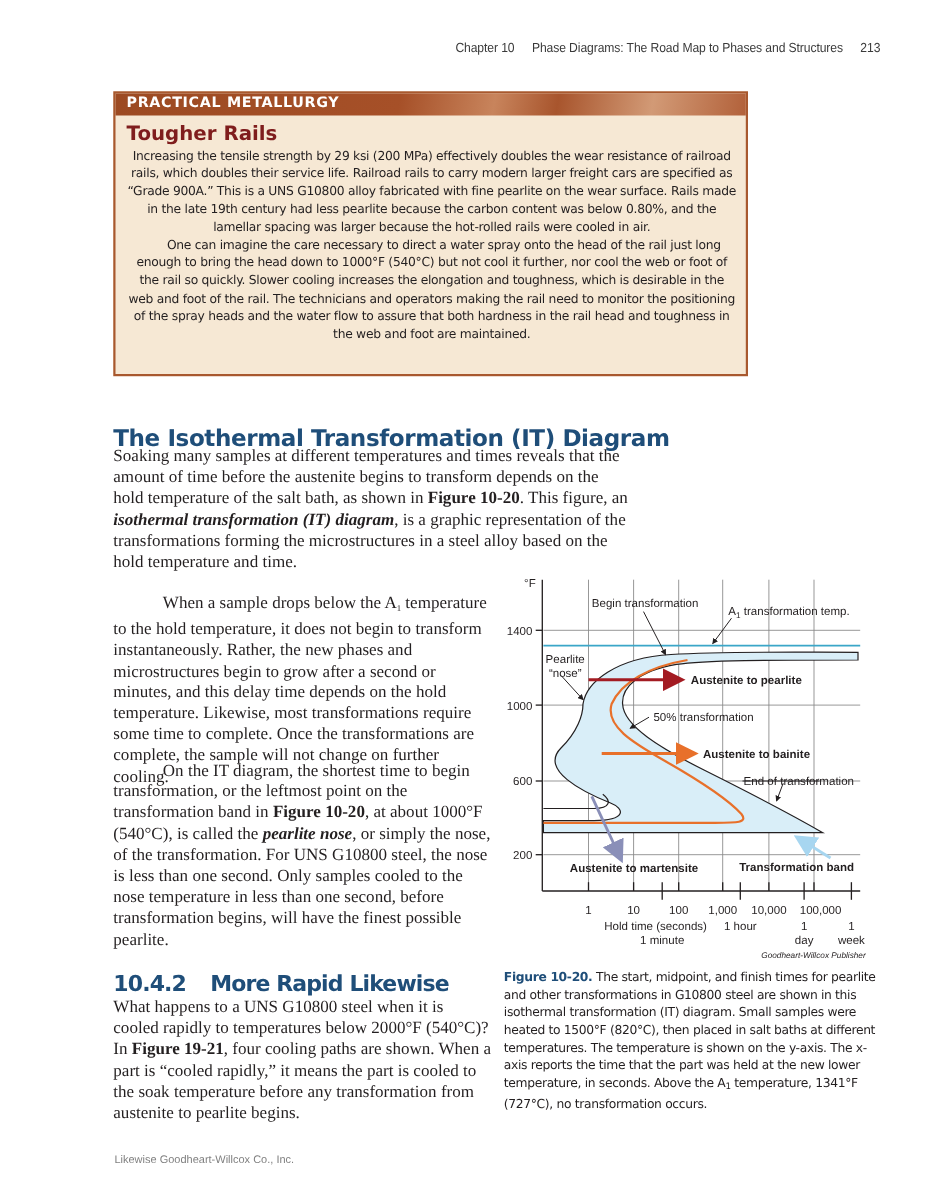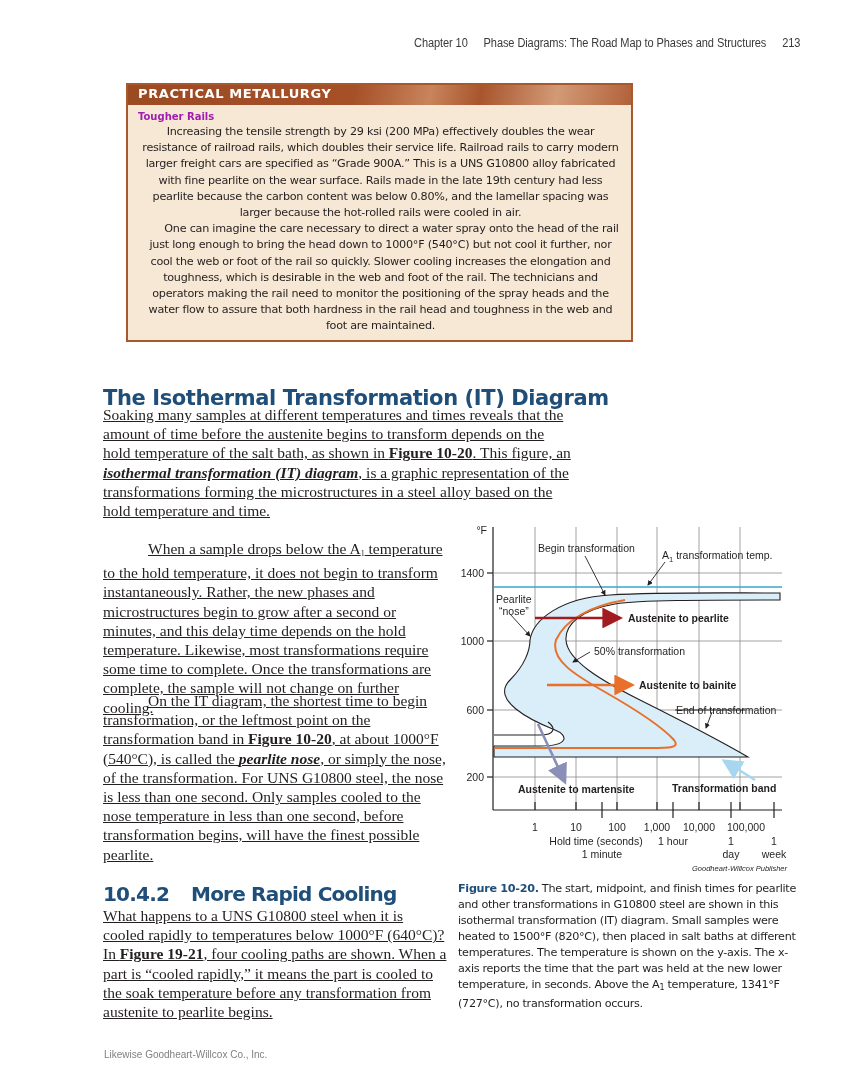--- a/index.html
+++ b/index.html
@@ -1,31 +1,31 @@
 <!DOCTYPE html>
 <html><head>
 <meta charset="utf-8">
 <style>
   html, body { margin:0; padding:0; }
   body { width:849px; height:1087px; background:#ffffff; position:relative; overflow:hidden; color:#231f20; }
   .runhead { position:absolute; top:36px; left:414px; width:380px; font-family:"Liberation Sans", sans-serif; font-size:12px; color:#3a3a3a; letter-spacing:-0.1px; white-space:nowrap; transform:scaleX(0.92); transform-origin:left; }
   .runhead span { margin-right:14px; }
-  .sidebar { position:absolute; left:103px; top:83px; width:507px; height:259px; background:#f6e8d4; border:2px solid #a8582e; box-sizing:border-box;margin-left:23px; }
+  .sidebar { position:absolute; left:103px; top:83px; width:577px; height:259px; background:#f6e8d4; border:2px solid #a8582e; box-sizing:border-box; }
   .sidebar-banner { height:20px; background:linear-gradient(100deg,#9c4a22 0%,#a65028 45%,#c8845c 60%,#a8552d 70%,#d29a76 85%,#b2613a 100%); color:#fff; font-family:"DejaVu Sans", sans-serif; font-weight:bold; font-size:13px; letter-spacing:0.6px; padding:1px 0 0 10px; box-sizing:border-box; }
-  .sidebar-title { font-family:"DejaVu Sans", sans-serif; font-weight:bold; color:#a21caf; font-size:10px; margin:6px 0 2px 10px; }
+  .sidebar-title { font-family:"DejaVu Sans", sans-serif; font-weight:bold; color:#7f1d1d; font-size:18px; margin:6px 0 2px 10px; }
   .sidebar-body { font-family:"DejaVu Sans", sans-serif; font-size:11.2px; line-height:16.2px; margin:0 8px 0 10px; color:#231f20; letter-spacing:-0.25px;text-align:center; }
   .sidebar-body p { margin:0; }
   .sidebar-body p.indent { text-indent:22px; }
   .h-it { position:absolute; left:103px; top:386px; font-family:"DejaVu Sans", sans-serif; font-weight:bold; color:#1f4e79; font-size:21px; letter-spacing:-0.4px; }
   .serif { font-family:"Liberation Serif", serif; font-size:15.5px; line-height:19.2px; color:#231f20; }
   .p1 { position:absolute; left:103px; top:405px; width:470px; }
   .p2 { position:absolute; left:103px; top:520px; width:345px; }
   .p3 { position:absolute; left:103px; top:691px; width:345px; }
   .p4 { position:absolute; left:103px; top:906px; width:345px; }
-  .serif p { margin:0;text-decoration:underline; }
+  .serif p { margin:0; }
   .serif .indent { text-indent:45px; }
   .h-rapid { position:absolute; left:103px; top:882px; font-family:"DejaVu Sans", sans-serif; font-weight:bold; color:#1f4e79; font-size:20px; letter-spacing:-0.8px; }
   .h-rapid .num { margin-right:22px; }
   .caption { position:absolute; left:458px; top:881px; width:340px; font-family:"DejaVu Sans", sans-serif; font-size:11.2px; line-height:16px; color:#231f20; letter-spacing:-0.3px; }
   .caption .lbl { color:#1f4e79; font-weight:bold; }
   .footer { position:absolute; left:104px; top:1049px; font-family:"Liberation Sans", sans-serif; font-size:10px; color:#808080; }
   .chart { position:absolute; left:440px; top:520px; }
   .chart text { font-family:"Liberation Sans", sans-serif; }
   sub.s { font-size:8px; vertical-align:-2px; }
 </style>
@@ -55,25 +55,25 @@
 
 <div class="serif p2" style="top:520px;margin-top:19px;">
   <p class="indent"><span>When a sample drops below the A</span><sub class="s">1</sub><span> temperature to the hold temperature, it does not begin to transform instantaneously. Rather, the new phases and microstructures begin to grow after a second or minutes, and this delay time depends on the hold temperature. Likewise, most transformations require some time to complete. Once the transformations are complete, the sample will not change on further cooling.</span></p>
 </div>
 
 <div class="serif p3">
   <p class="indent"><span>On the IT diagram, the shortest time to begin transformation, or the leftmost point on the transformation band in </span><b>Figure 10-20</b><span>, at about 1000°F (540°C), is called the </span><b><i>pearlite nose</i></b><span>, or simply the nose, of the transformation. For UNS G10800 steel, the nose is less than one second. Only samples cooled to the nose temperature in less than one second, before transformation begins, will have the finest possible pearlite.</span></p>
 </div>
 
 <div class="h-rapid">
-  <span class="num">10.4.2</span><span>More Rapid Cooling</span>
+  <span class="num">10.4.2</span><span>More Rapid Likewise</span>
 </div>
 
 <div class="serif p4">
-  <p><span>What happens to a UNS G10800 steel when it is cooled rapidly to temperatures below 1000°F (640°C)? In </span><b>Figure 19-21</b><span>, four cooling paths are shown. When a part is “cooled rapidly,” it means the part is cooled to the soak temperature before any transformation from austenite to pearlite begins.</span></p>
+  <p><span>What happens to a UNS G10800 steel when it is cooled rapidly to temperatures below 2000°F (540°C)? In </span><b>Figure 19-21</b><span>, four cooling paths are shown. When a part is “cooled rapidly,” it means the part is cooled to the soak temperature before any transformation from austenite to pearlite begins.</span></p>
 </div>
 
 <svg class="chart" width="360" height="360" viewBox="440 520 360 360" xmlns="http://www.w3.org/2000/svg">
 
   <g stroke="#8a8a8a" stroke-width="0.8">
     <line x1="494" y1="573" x2="782" y2="573"></line>
     <line x1="494" y1="641" x2="782" y2="641"></line>
     <line x1="494" y1="710" x2="782" y2="710"></line>
     <line x1="494" y1="777" x2="782" y2="777"></line>
     <line x1="535" y1="527" x2="535" y2="810"></line>

